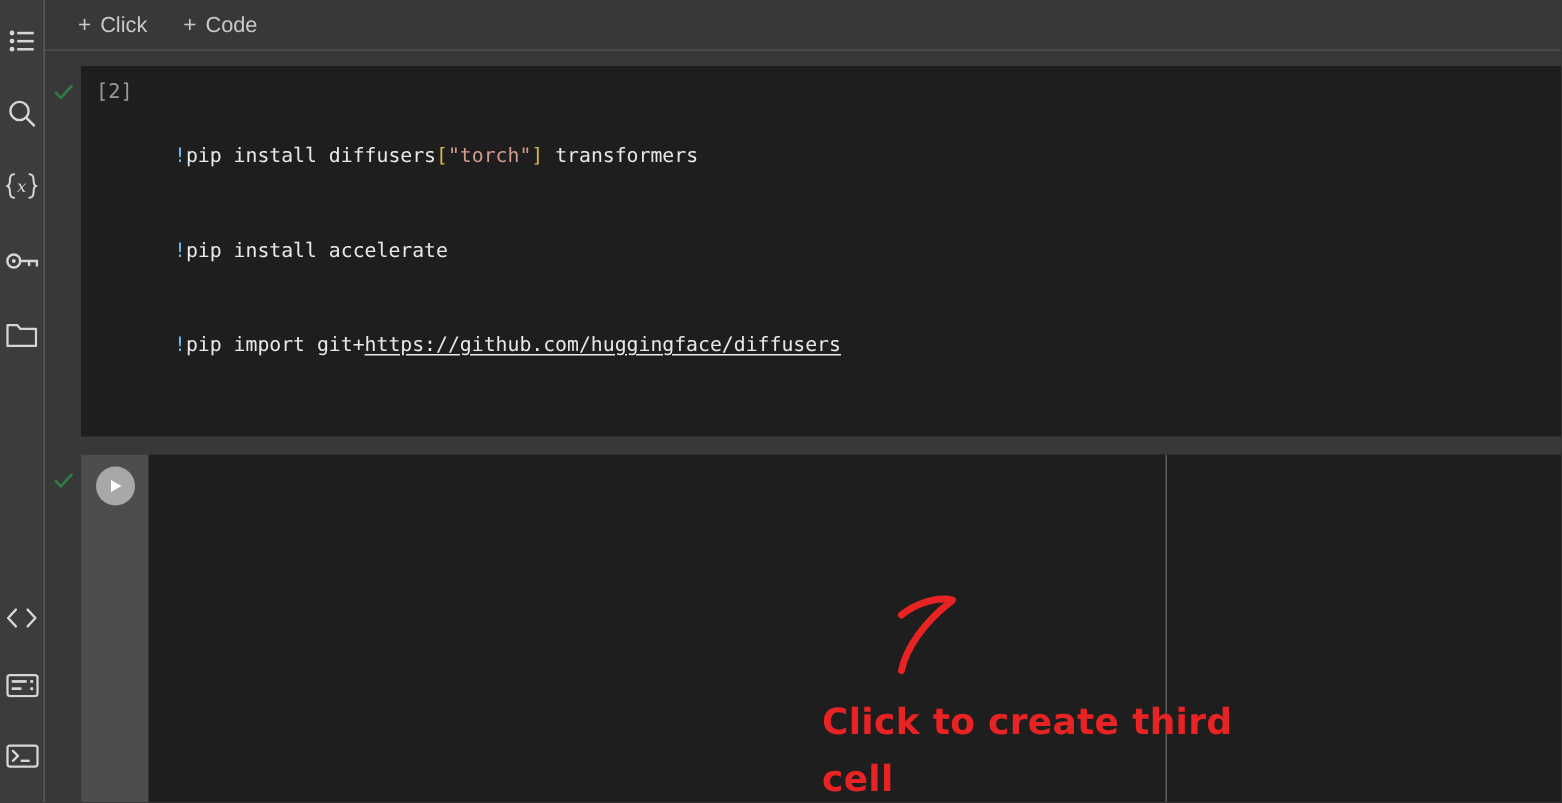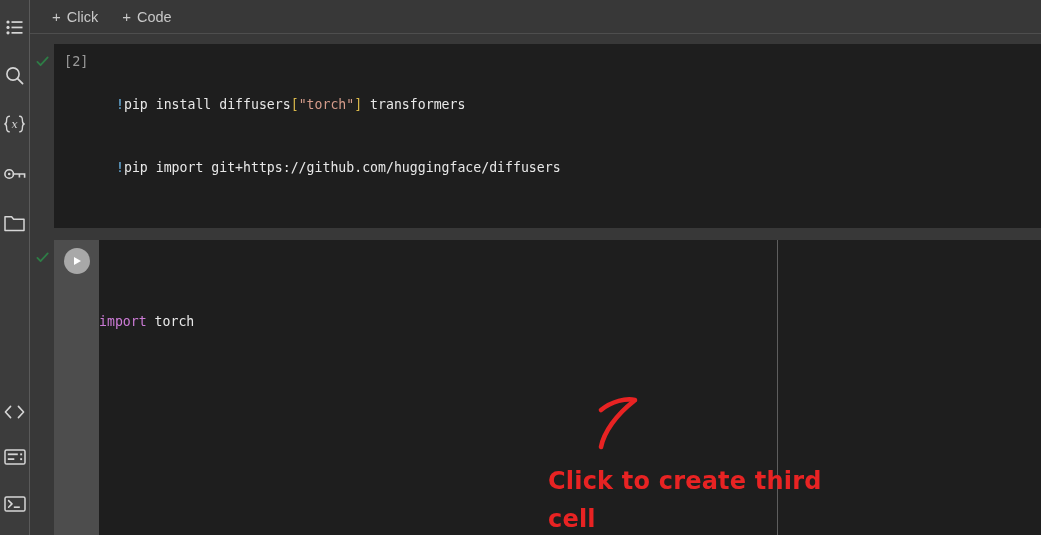--- a/index.html
+++ b/index.html
@@ -175,21 +175,21 @@
     width: 1px;
     background: #5e5e5e;
   }
 
   
   .t-bang  { color: #6cb8ea; }
   .t-kw    { color: #cc7bd6; }
   .t-str   { color: #d49b8a; }
   .t-punc  { color: #d9b84a; }
   .t-plain { color: #e8e8e8; }
-  .t-link  { color: #e8e8e8; text-underline-offset: 2px; }
+  .t-link  { color: #e8e8e8; text-decoration: underline; text-underline-offset: 2px; }
 
   
   .cell-gap { height: 12px; }
 
   
   .annot-svg {
     position: absolute;
     left: 0; top: 0;
     width: 1041px; height: 535px;
     pointer-events: none;
@@ -298,20 +298,21 @@
       <div class="cell">
         <div class="cell-status">
           <svg class="check" viewBox="0 0 14 14" fill="none" aria-hidden="true">
             <path d="M1.5 7.4l3.4 3.6L12.6 2.6" stroke="#2e7d46" stroke-width="1.9" fill="none" stroke-linecap="round" stroke-linejoin="round"></path>
           </svg>
         </div>
         <div class="cell-body">
           <div class="gutter-count">[2]</div>
           <div class="code">
             <div class="line"><span class="t-bang">!</span><span class="t-plain">pip install diffusers</span><span class="t-punc">[</span><span class="t-str">"torch"</span><span class="t-punc">]</span><span class="t-plain"> transformers</span></div>
+            <div class="line"><span class="t-bang">!</span><span class="t-plain">pip install accelerate</span></div>
             <div class="line"><span class="t-bang">!</span><span class="t-plain">pip import git+</span><span class="t-link">https://github.com/huggingface/diffusers</span></div>
           </div>
         </div>
       </div>
 
       <div class="cell-gap"></div>
 
       <div class="cell">
         <div class="cell-status">
           <svg class="check" viewBox="0 0 14 14" fill="none" aria-hidden="true">
@@ -319,21 +320,20 @@
           </svg>
         </div>
         <div class="cell-body">
           <div class="gutter-run">
             <div class="run-circle">
               <span class="tri"></span>
             </div>
           </div>
           <div class="code">
             <div class="ruler" style="left:678px;"></div>
-            <div class="line"><span class="t-kw">import</span><span class="t-plain"> torch</span></div>
             <div class="line">&nbsp;</div>
             
             
             
             
             
             
           </div>
         </div>
       </div>

